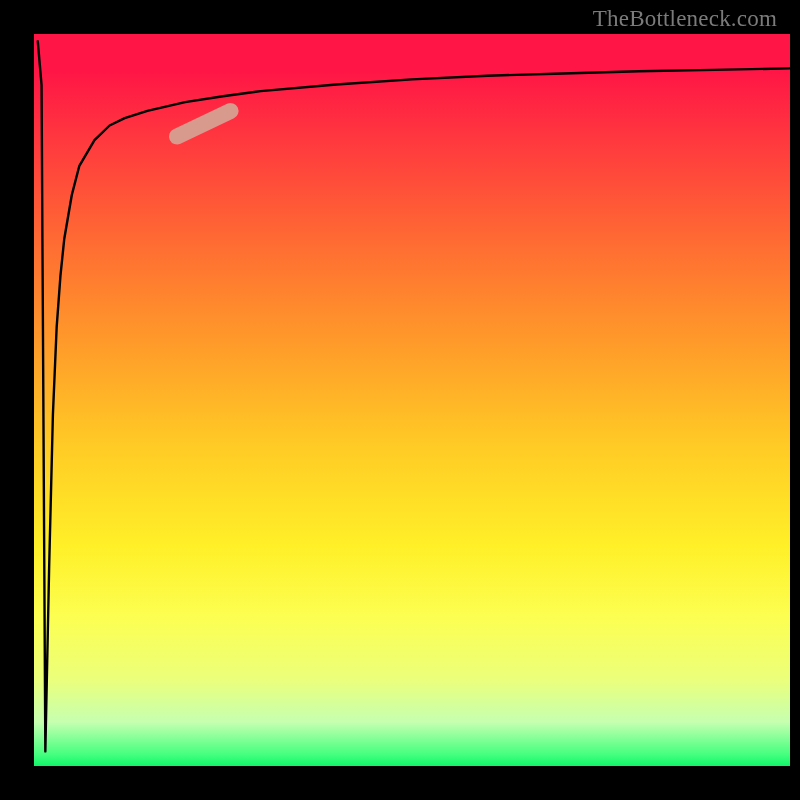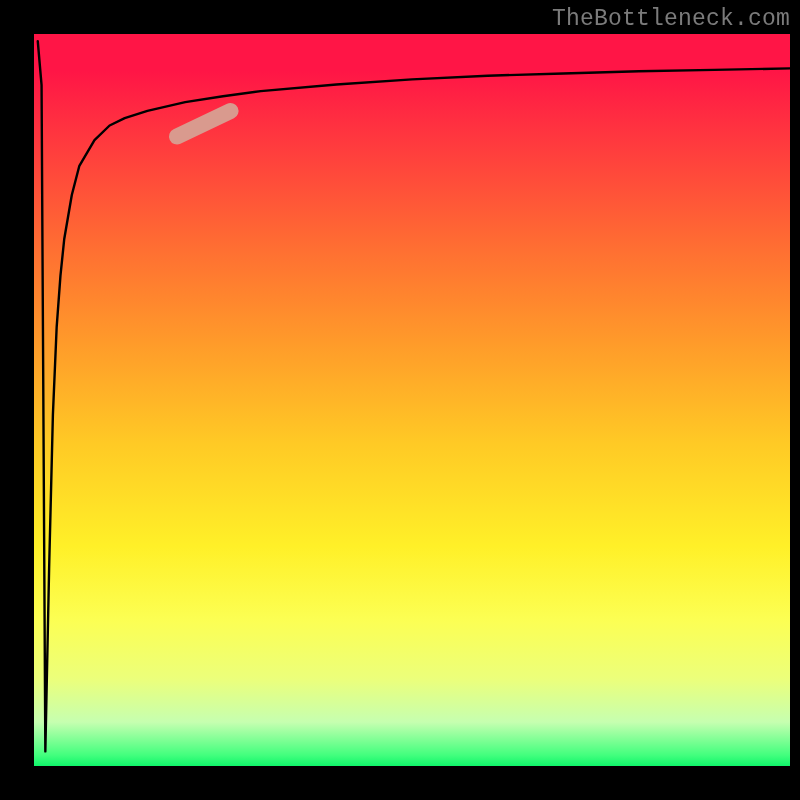--- a/index.html
+++ b/index.html
@@ -42,26 +42,26 @@
   .curve-svg {
     position: absolute;
     left: 0;
     top: 0;
     width: 756px;
     height: 732px;
   }
   .watermark {
     position: absolute;
     top: 6px;
-    right: 10px;
+    right: 23px;
     color: #7b7b7b;
     font-size: 23px;
     font-weight: 400;
     letter-spacing: 0.2px;
-    font-family: Liberation Mono, monospace;
+    font-family: Liberation Serif, serif;
   }
 </style>
 </head>
 <body>
 
 <div class="stage">
   <div class="plot">
     <svg class="curve-svg" viewBox="0 0 756 732" preserveAspectRatio="none">
       <path d="M 143 102.5 L 196.5 77" stroke="#d99a8e" stroke-width="16" stroke-linecap="round" fill="none"></path>
       <path d="M 3.78 7.3

